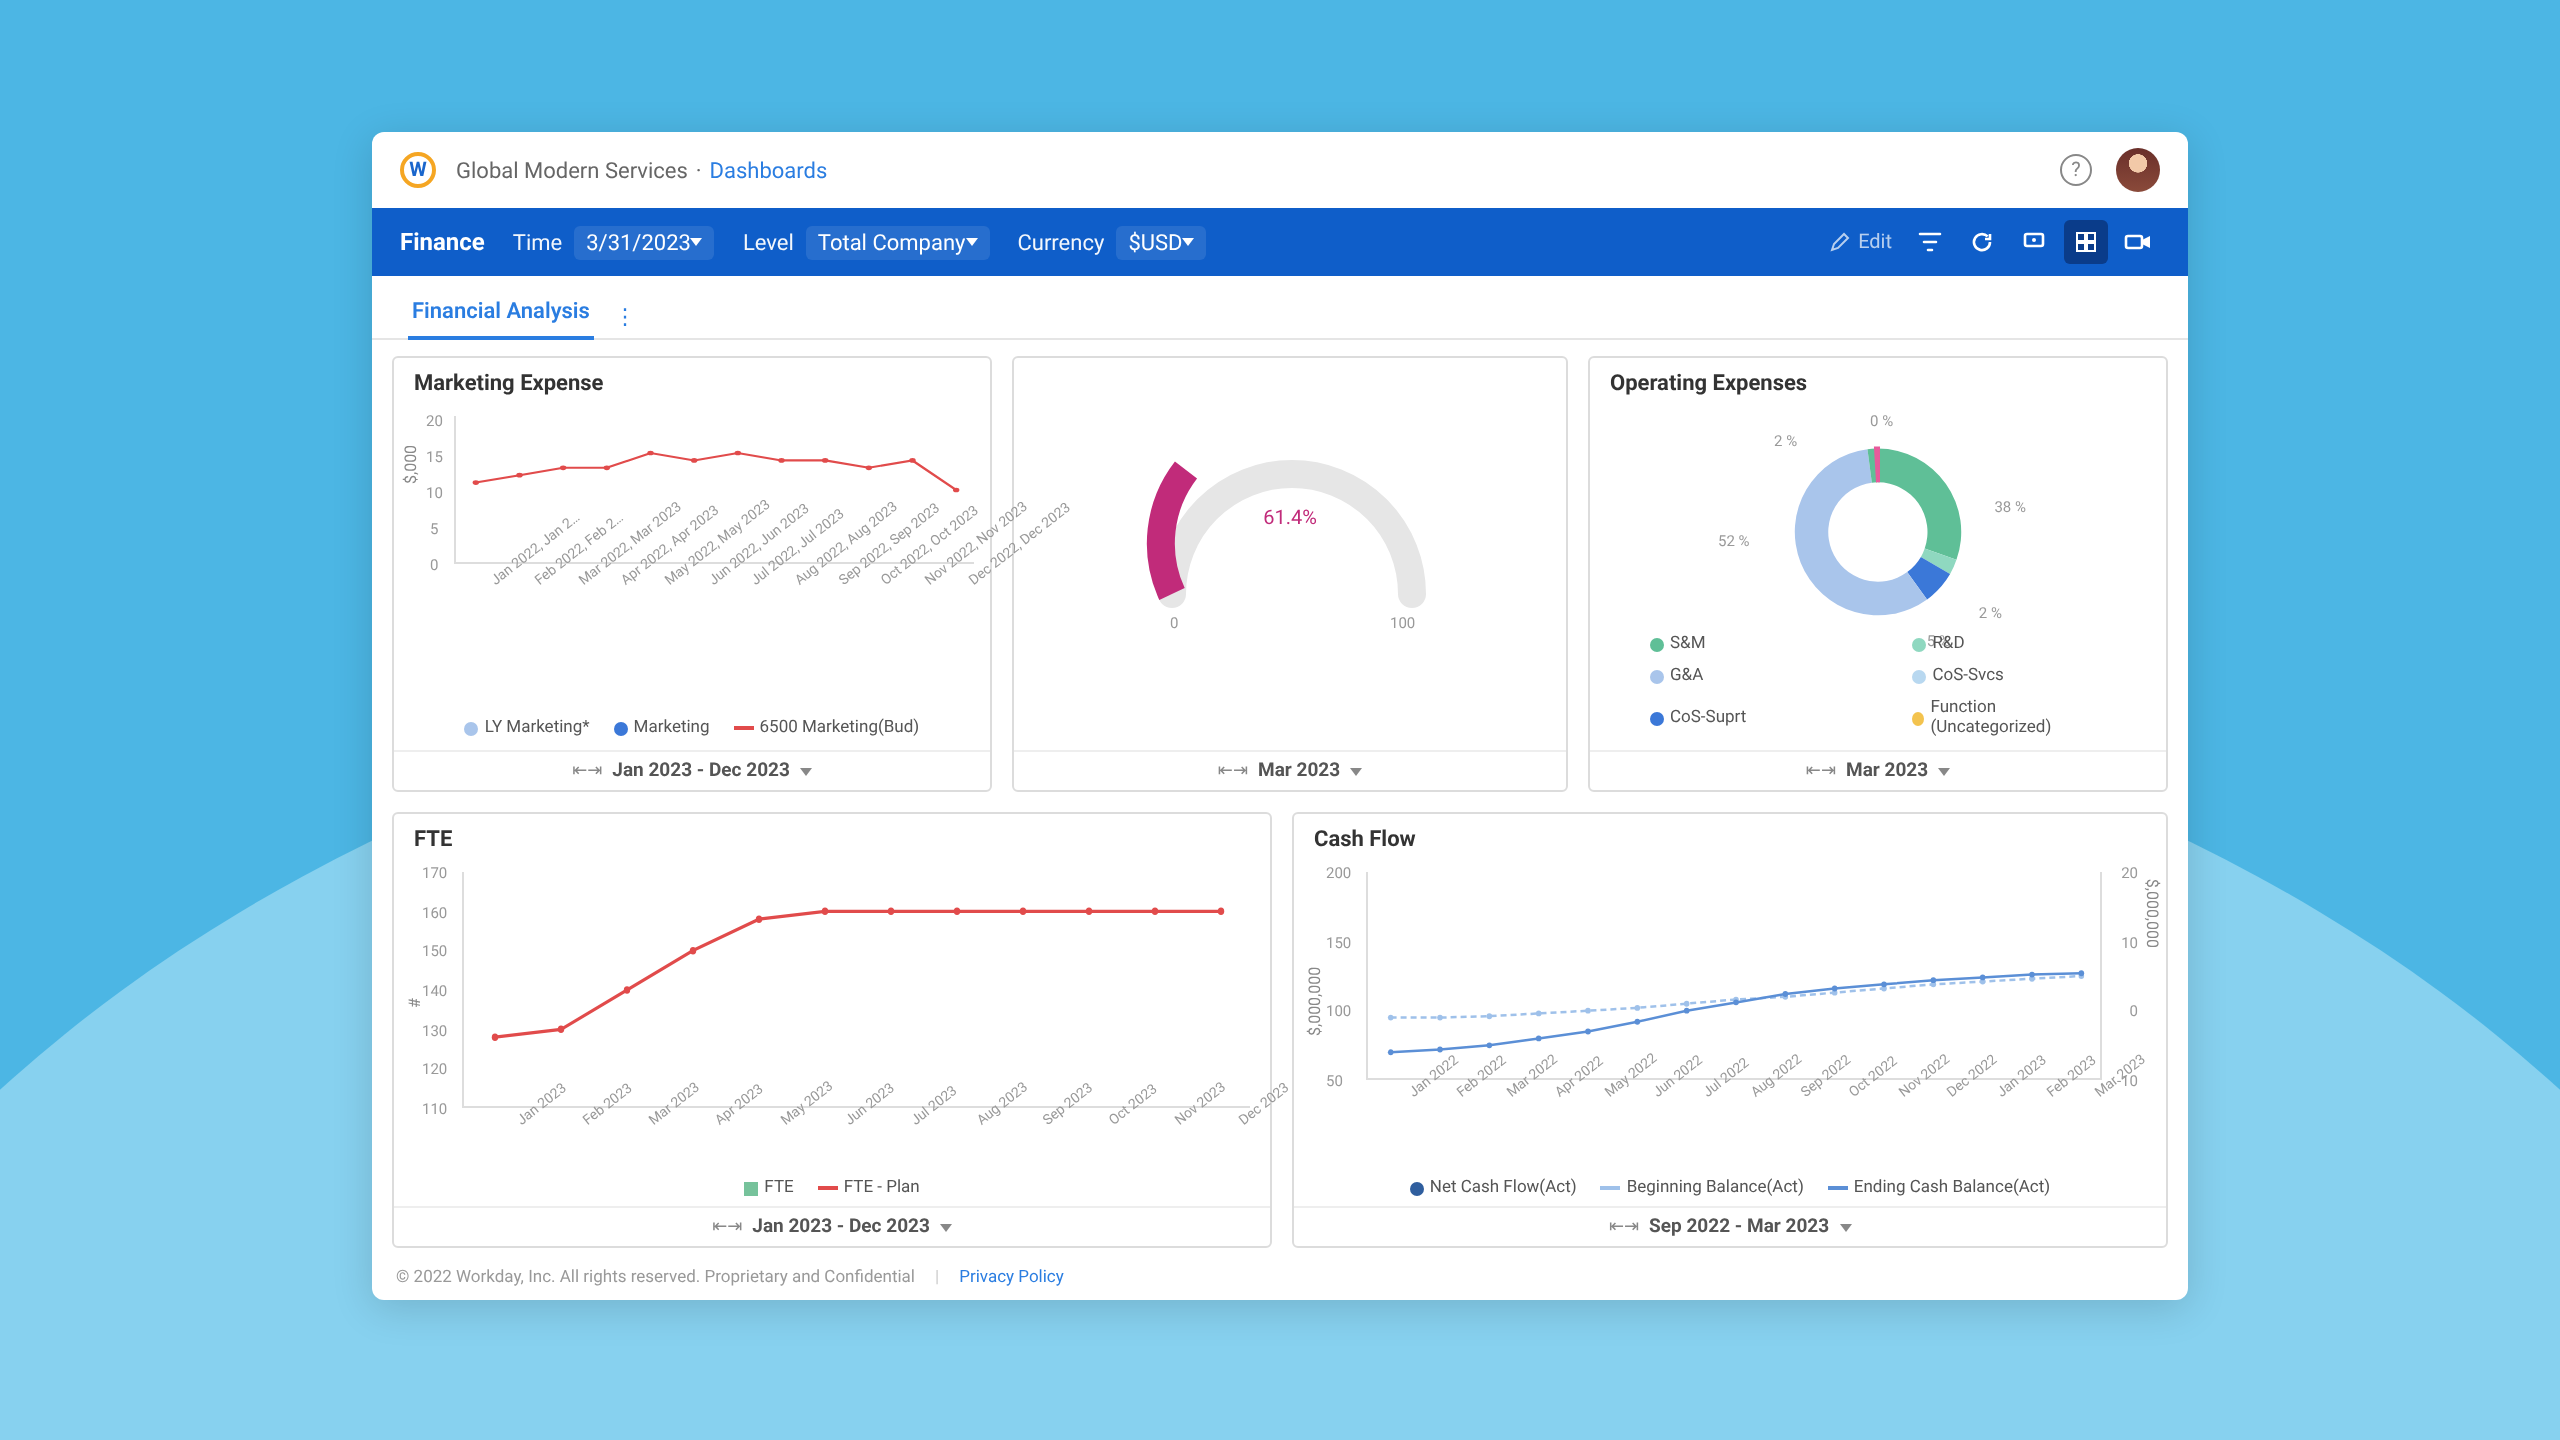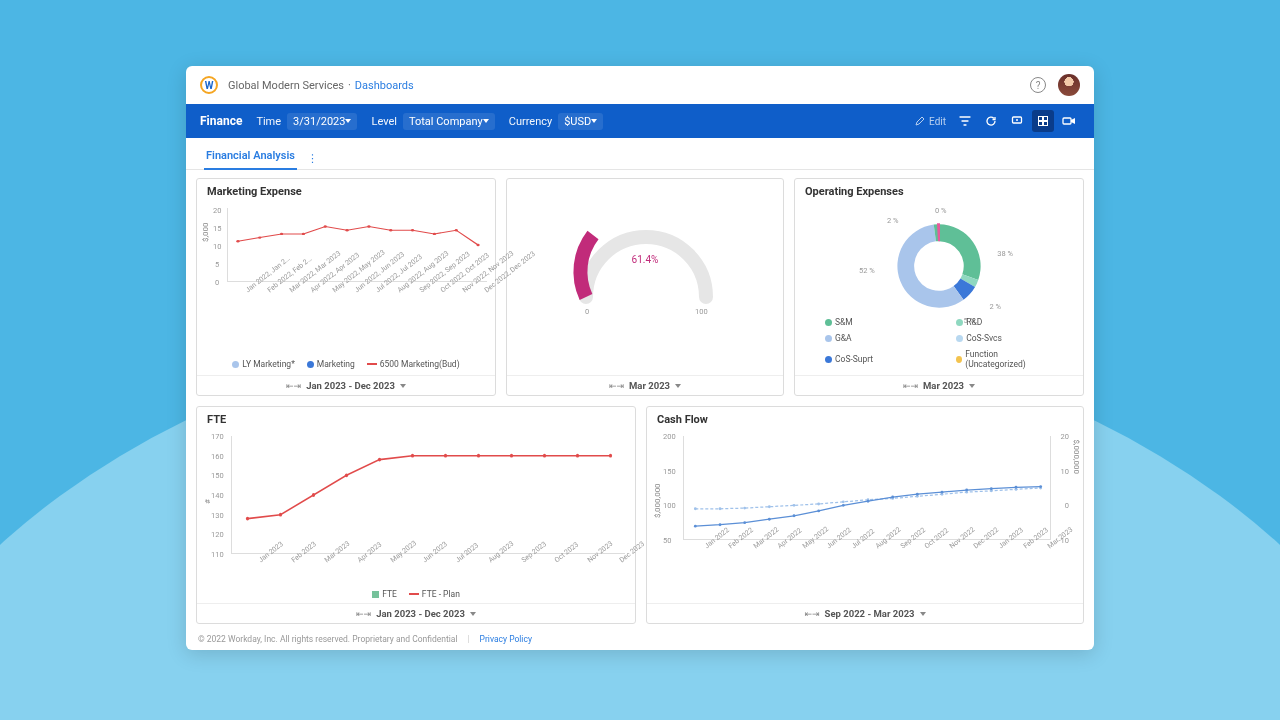--- a/index.html
+++ b/index.html
@@ -552,20 +552,34 @@
               <span class="xcat" style="left: 45.3333%; top: 0px;">Jul 2022</span>
               <span class="xcat" style="left: 52%; top: 0px;">Aug 2022</span>
               <span class="xcat" style="left: 58.6667%; top: 0px;">Sep 2022</span>
               <span class="xcat" style="left: 65.3333%; top: 0px;">Oct 2022</span>
               <span class="xcat" style="left: 72%; top: 0px;">Nov 2022</span>
               <span class="xcat" style="left: 78.6667%; top: 0px;">Dec 2022</span>
               <span class="xcat" style="left: 85.3333%; top: 0px;">Jan 2023</span>
               <span class="xcat" style="left: 92%; top: 0px;">Feb 2023</span>
               <span class="xcat" style="left: 98.6667%; top: 0px;">Mar 2023</span>
             </div>
+          <div class="legend" style="position:absolute;bottom:-2px;left:0;right:0">
+            <span class="item">
+                <span class="dot c-net"></span>
+                <span>Net Cash Flow(Act)</span>
+              </span>
+            <span class="item">
+                <span class="dash" style="background:#9fc1ea"></span>
+                <span>Beginning Balance(Act)</span>
+              </span>
+            <span class="item">
+                <span class="dash" style="background:#5b8fd6"></span>
+                <span>Ending Cash Balance(Act)</span>
+              </span>
+          </div>
         </div>
         <div class="card-footer">
           <span class="range-icon">⇤⇥</span>
           <b>Sep 2022 - Mar 2023</b>
           <span class="chev-small"></span>
         </div>
       </div>
     </div>
 
   </div>

